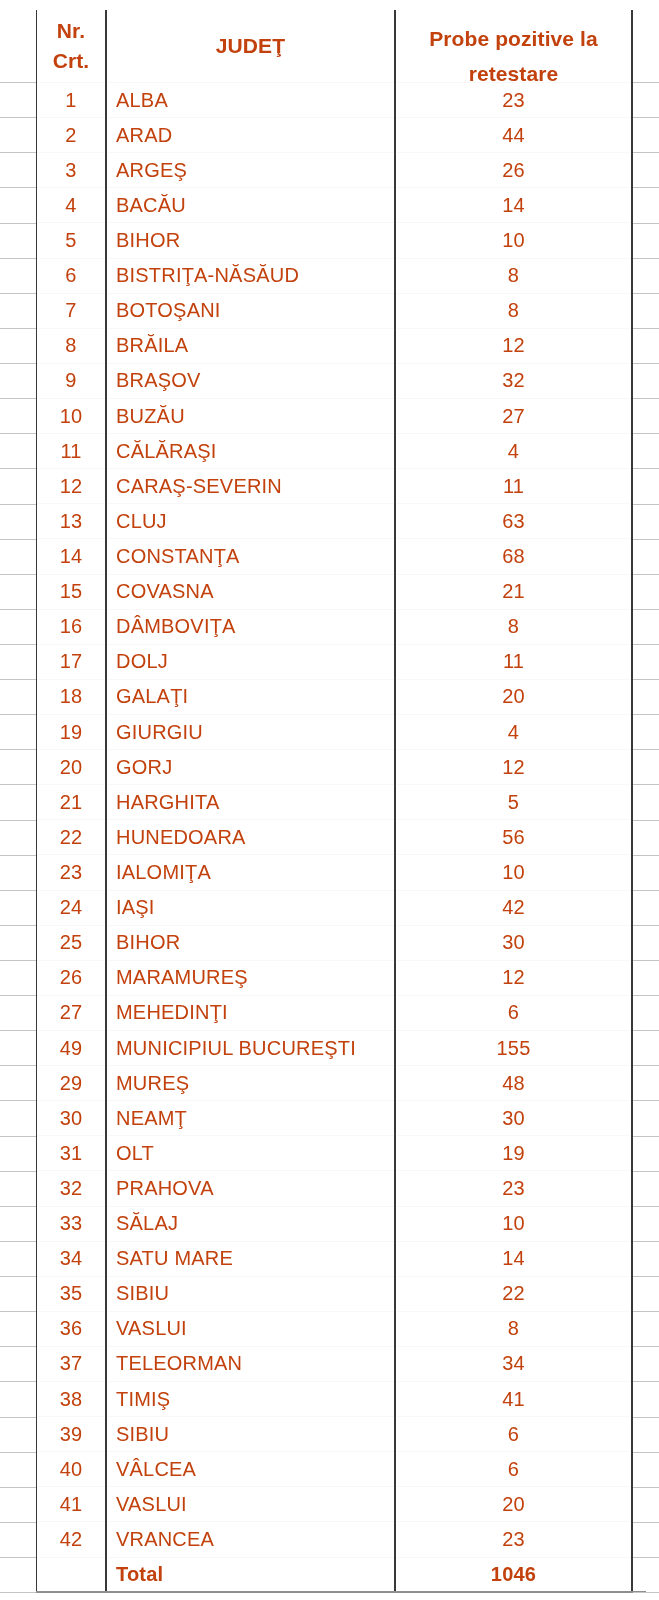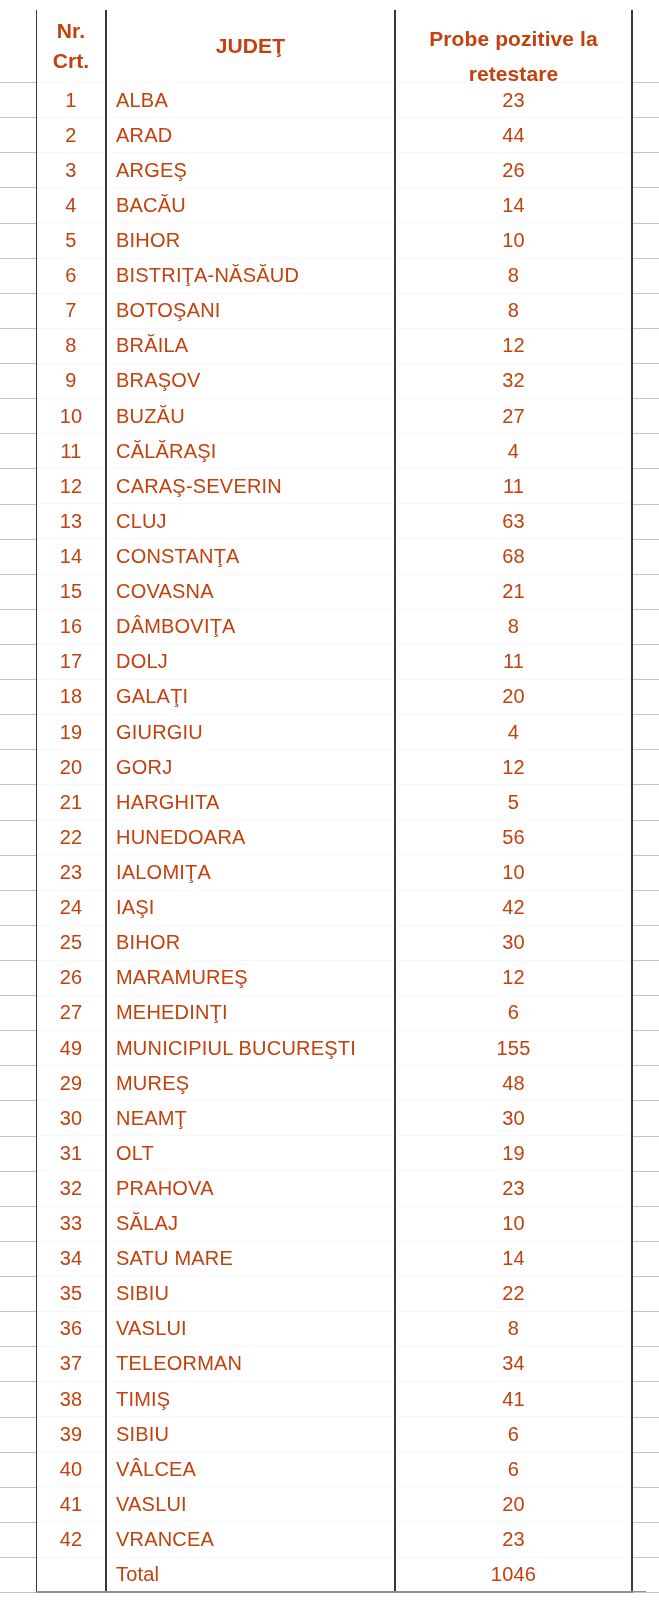--- a/index.html
+++ b/index.html
@@ -39,21 +39,21 @@
   .cell{
     display:flex;align-items:center;justify-content:center;
     font-size:20px;letter-spacing:0.2px;
     border-bottom:1px solid rgba(130,130,130,0.06);
     overflow:hidden;
   }
   .county{justify-content:flex-start;padding-left:10px;}
   .hdr{font-weight:bold;font-size:21px;text-align:center;letter-spacing:0.1px;}
   .hdr-nr{line-height:30px;white-space:pre-line;}
   .hdr-probe{line-height:35px;padding:0 14px;margin-top:20px;}
-  .bold{font-weight:normal;}
+  .bold{font-weight:bold;}
 </style>
 </head>
 <body>
 
 <div class="stage">
 
   <div class="vline v-left"></div>
   <div class="vline v-sep1"></div>
   <div class="vline v-sep2"></div>
   <div class="vline v-right"></div>

